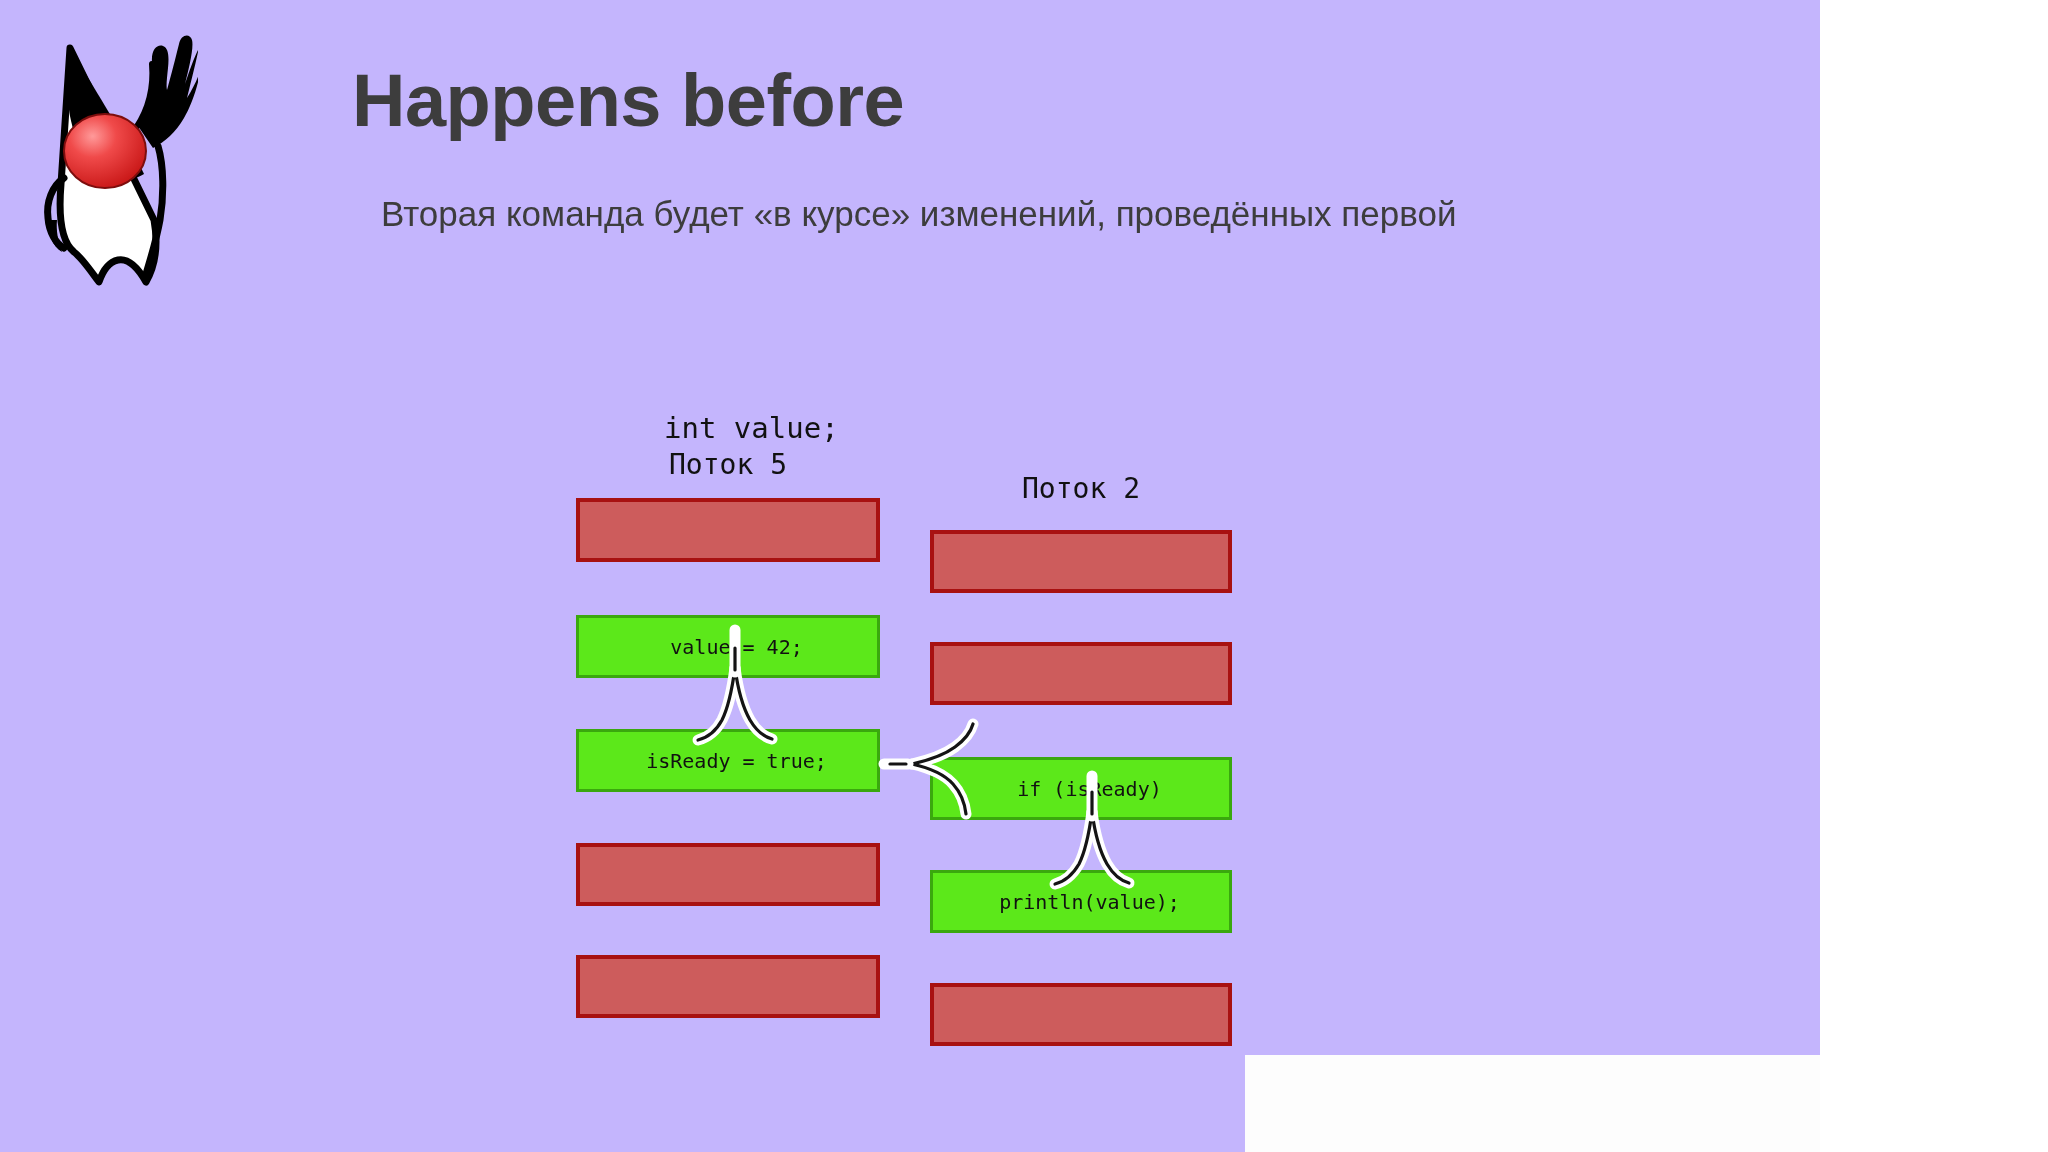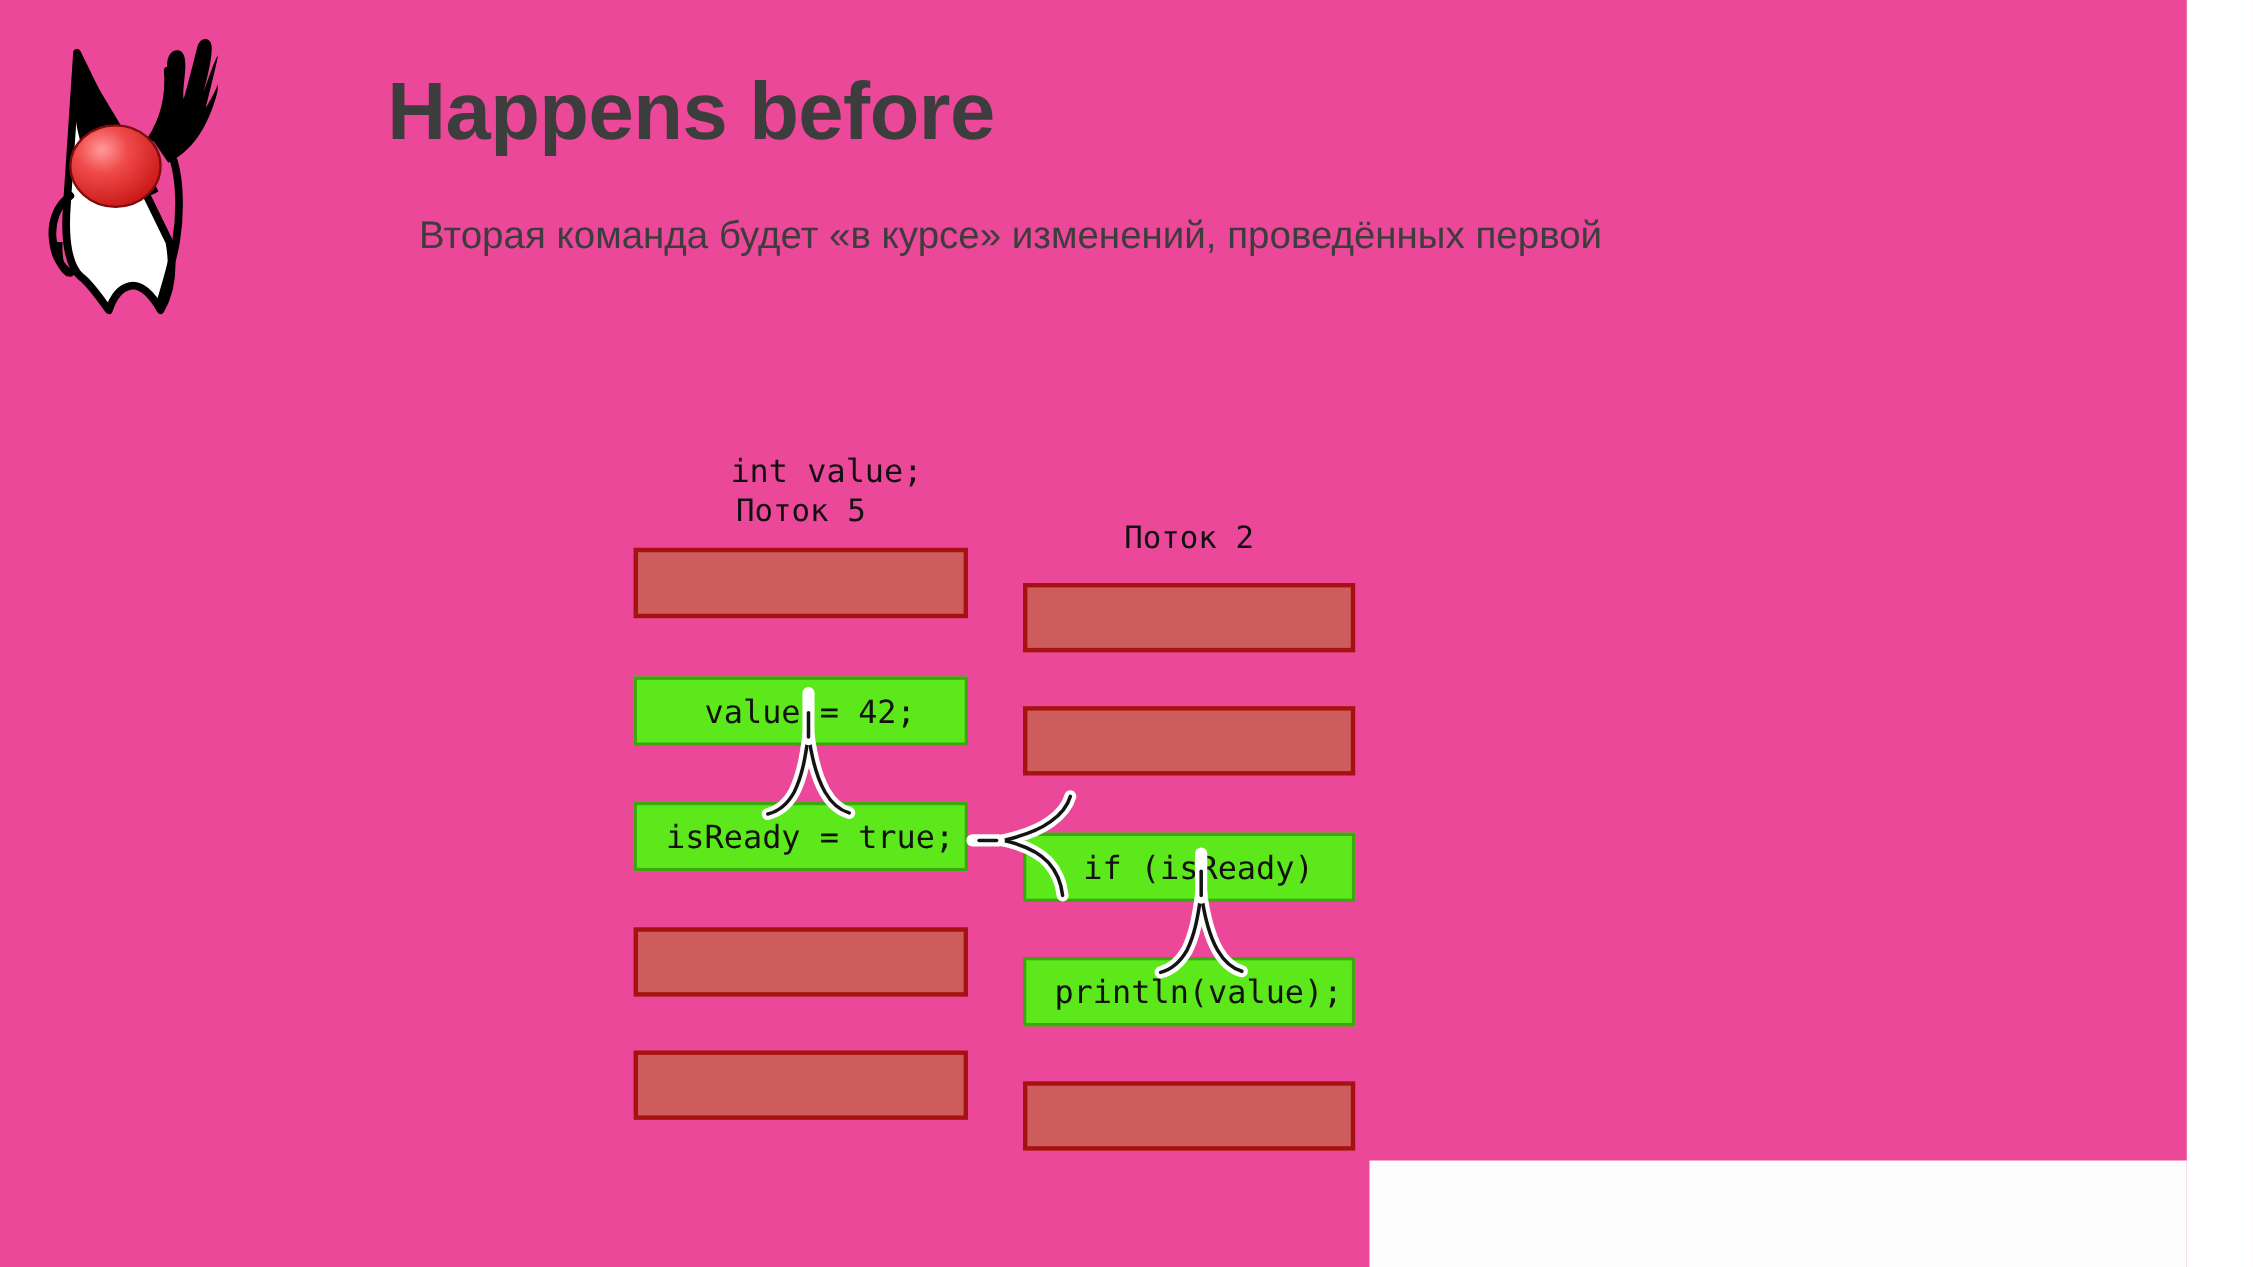--- a/index.html
+++ b/index.html
@@ -5,23 +5,23 @@
   html, body {
     margin: 0;
     padding: 0;
     background: #ffffff;
   }
   body {
     font-family: "Liberation Sans", sans-serif;
   }
   #slide {
     position: relative;
-    width: 1988px;
+    width: 1820px;
     height: 1152px;
-    background: #ec4899;
+    background: #c4b5fd;
     overflow: hidden;
     text-decoration: underline;
   }
 
   
   #duke-logo {
     position: absolute;
     left: 18px;
     top: 6px;
     width: 180px;
@@ -75,21 +75,21 @@
   #thread-label-2 { left: 930px; top: 472px; width: 302px; text-align: center; }
 
   
   .stmt-box {
     position: absolute;
     box-sizing: border-box;
     display: flex;
     align-items: center;
     justify-content: center;
     font-family: "DejaVu Sans Mono", "Liberation Mono", monospace;
-    font-size: 29px;
+    font-size: 20px;
     color: #111111;
     white-space: pre;
     padding-left: 17px;
   }
   .stmt-box.blocked {
     background: #cd5c5c;
     border: 4px solid #a81111;
   }
   .stmt-box.active {
     background: #5ce81a;

